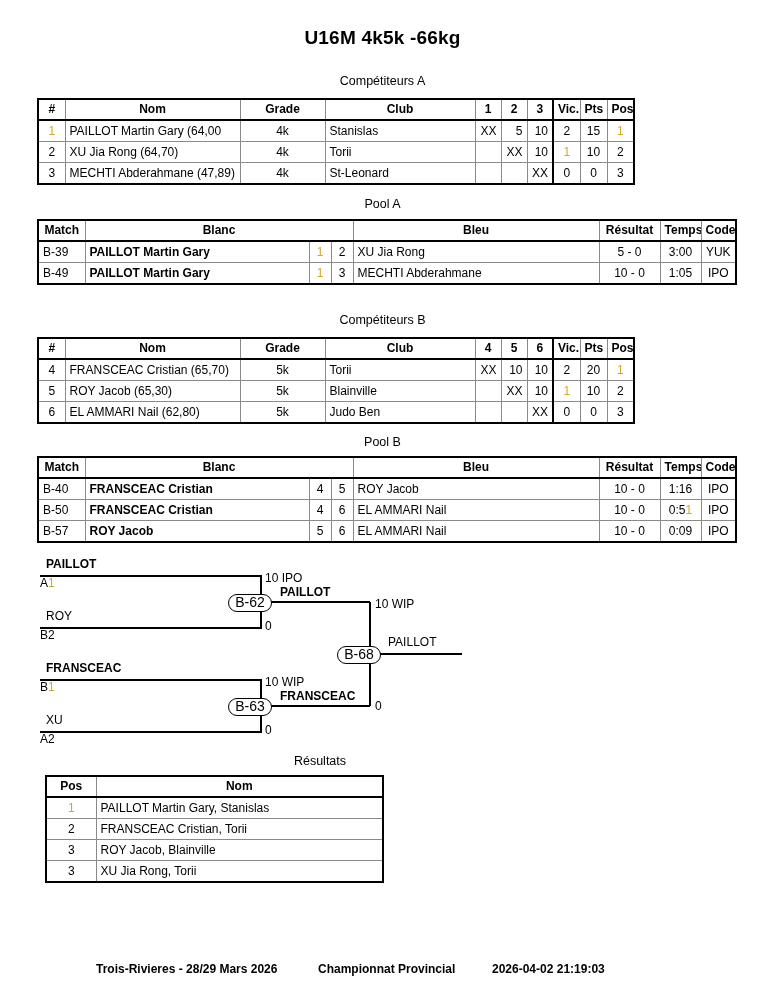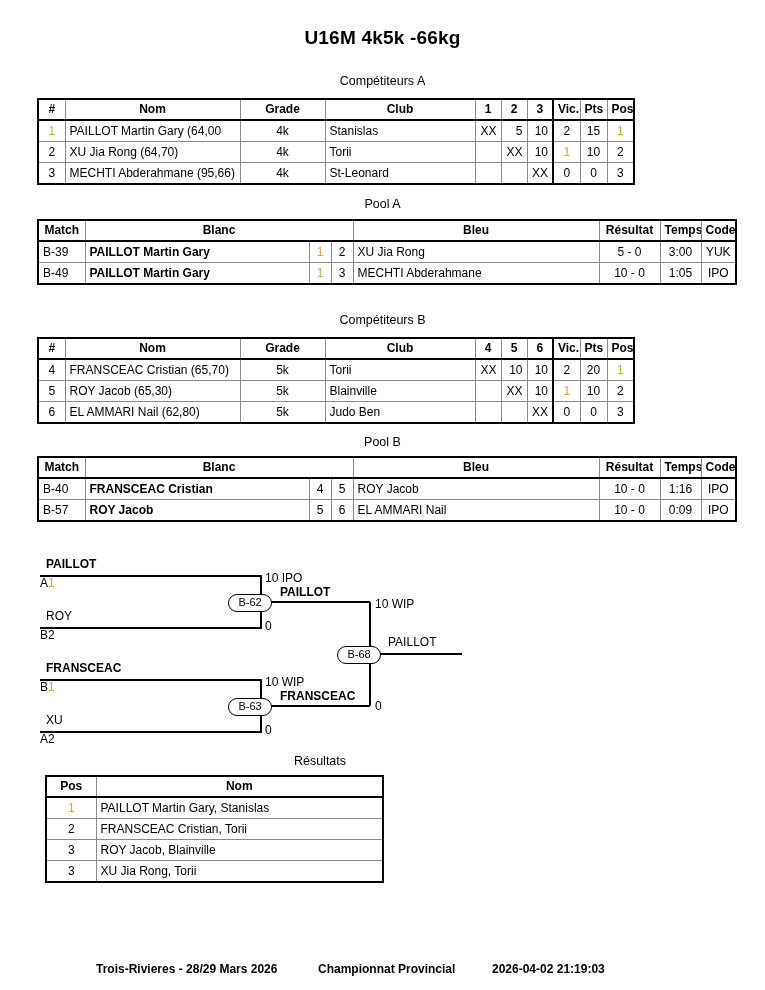--- a/index.html
+++ b/index.html
@@ -84,21 +84,21 @@
     font-size: 12px;
     line-height: 13px;
     white-space: nowrap;
   }
   .bk-label.bold { font-weight: bold; }
   .pill {
     position: absolute;
     border: 1.4px solid #000;
     border-radius: 9px;
     background: #fff;
-    font-size: 11px;
+    font-size: 14px;
     text-align: center;
     line-height: 15px;
     height: 16px;
     width: 42px;
     z-index: 5;
   }
 
   
   #footer {
     position: absolute;
@@ -168,21 +168,21 @@
           <td class="l">Torii</td>
           <td class="r"></td>
           <td class="r">XX</td>
           <td class="r">10</td>
           <td class="c sep-left"><span class="gold">1</span></td>
           <td class="c">10</td>
           <td class="c">2</td>
         </tr>
         <tr>
           <td class="c">3</td>
-          <td class="l">MECHTI Abderahmane (95,66)</td>
+          <td class="l">MECHTI Abderahmane (47,89)</td>
           <td class="c">4k</td>
           <td class="l">St-Leonard</td>
           <td class="r"></td>
           <td class="r"></td>
           <td class="r">XX</td>
           <td class="c sep-left">0</td>
           <td class="c">0</td>
           <td class="c">3</td>
         </tr>
       </tbody>
@@ -341,20 +341,30 @@
           <td class="l">B-40</td>
           <td class="l b">FRANSCEAC Cristian</td>
           <td class="c">4</td>
           <td class="c">5</td>
           <td class="l">ROY Jacob</td>
           <td class="c">10 - 0</td>
           <td class="c">1:16</td>
           <td class="c">IPO</td>
         </tr>
         <tr>
+          <td class="l">B-50</td>
+          <td class="l b">FRANSCEAC Cristian</td>
+          <td class="c">4</td>
+          <td class="c">6</td>
+          <td class="l">EL AMMARI Nail</td>
+          <td class="c">10 - 0</td>
+          <td class="c">0:5<span class="gold">1</span></td>
+          <td class="c">IPO</td>
+        </tr>
+        <tr>
           <td class="l">B-57</td>
           <td class="l b">ROY Jacob</td>
           <td class="c">5</td>
           <td class="c">6</td>
           <td class="l">EL AMMARI Nail</td>
           <td class="c">10 - 0</td>
           <td class="c">0:09</td>
           <td class="c">IPO</td>
         </tr>
       </tbody>

